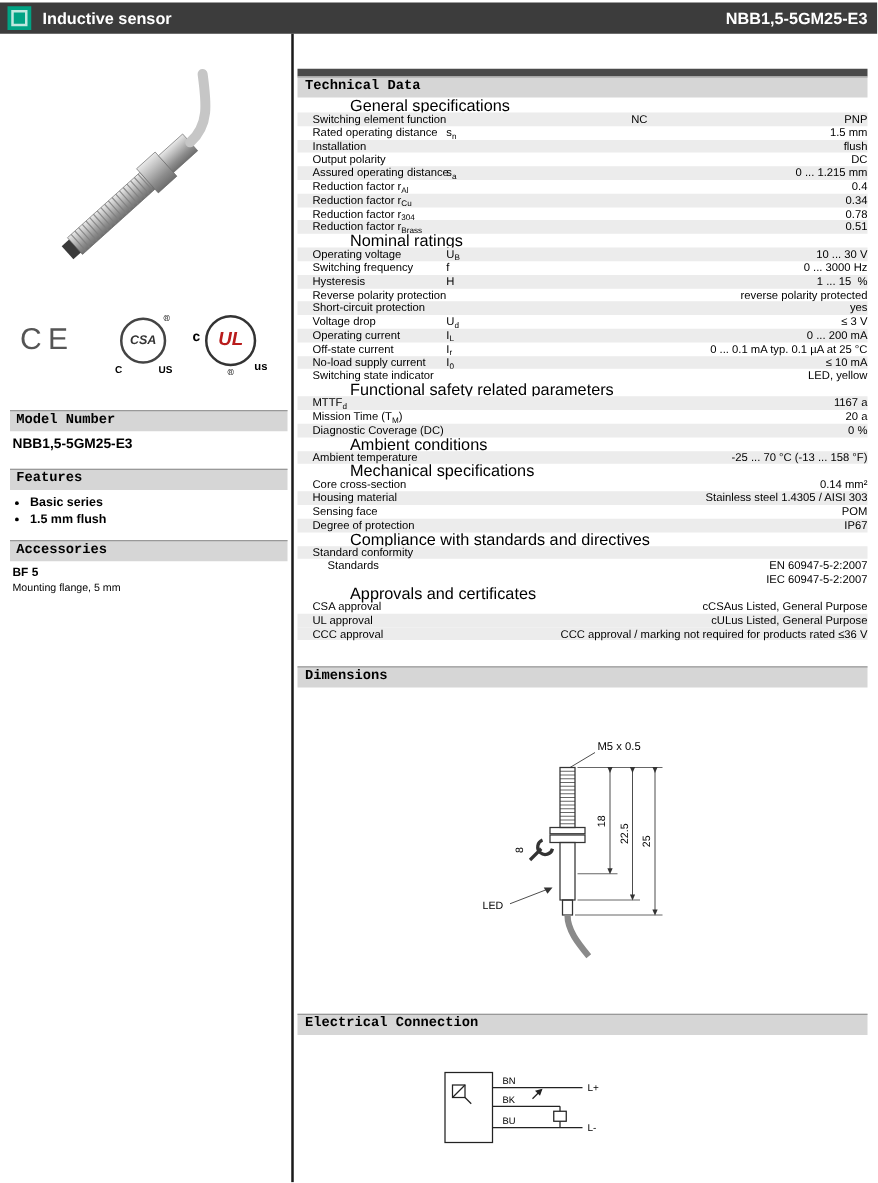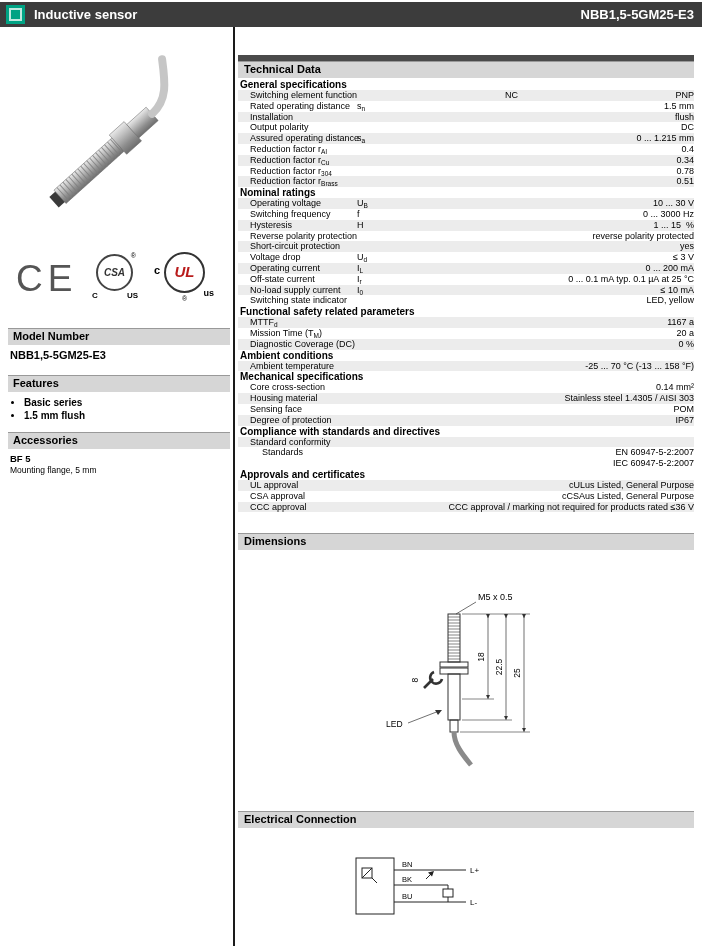--- a/index.html
+++ b/index.html
@@ -10,49 +10,49 @@
   
   .topbar{position:absolute;left:0;top:2px;width:702px;height:25px;background:#3c3c3c;color:#fff;}
   .logo{position:absolute;left:6px;top:3px;width:19px;height:19px;background:#00a384;}
   .logo .inner{position:absolute;left:3px;top:3px;right:3px;bottom:3px;border:2px solid #bfe8df;}
   .topbar-title{position:absolute;left:34px;top:5px;font-size:13px;font-weight:bold;}
   .topbar-model{position:absolute;right:8px;top:5px;font-size:13px;font-weight:bold;}
 
   .vdivider{position:absolute;left:233px;top:27px;width:2px;height:919px;background:#1a1a1a;}
 
   
-  .graybar{position:absolute;background:#d6d6d6;border-top:1px solid #999;font-size:11px;font-weight:bold;line-height:15px;height:17px;padding-left:5px;}
+  .graybar{position:absolute;background:#d6d6d6;border-top:1px solid #999;font-size:11px;font-weight:bold;line-height:15px;height:17px;padding-left:5px;font-family:Liberation Mono, monospace;}
   .leftbar{left:8px;width:222px;}
   .rightbar{left:238px;width:456px;padding-left:6px;}
   .dark-strip{position:absolute;left:238px;top:55px;width:456px;height:6px;background:#4a4a4a;}
 
   
   .photo-wrap{position:absolute;left:12px;top:40px;width:210px;height:200px;}
   .marks{position:absolute;left:8px;top:248px;width:222px;height:58px;}
-  .ce-mark{position:absolute;left:8px;top:10px;font-size:37px;color:#555;letter-spacing:5px;font-weight:normal;}
+  .ce-mark{position:absolute;left:8px;top:10px;font-size:24px;color:#555;letter-spacing:5px;font-weight:normal;}
   .csa-mark{position:absolute;left:84px;top:4px;width:46px;height:50px;}
   .csa-circle{position:absolute;left:4px;top:2px;width:37px;height:37px;border:2px solid #444;border-radius:50%;text-align:center;font-weight:bold;font-style:italic;font-size:10px;line-height:33px;color:#333;}
   .csa-c{position:absolute;left:0;bottom:2px;font-size:8px;font-weight:bold;}
   .csa-us{position:absolute;right:0;bottom:2px;font-size:8px;font-weight:bold;}
   .csa-reg{position:absolute;right:2px;top:0;font-size:7px;}
   .ul-mark{position:absolute;left:146px;top:2px;width:60px;height:52px;}
   .ul-circle{position:absolute;left:10px;top:2px;width:41px;height:41px;border:2px solid #333;border-radius:50%;text-align:center;font-weight:bold;font-style:italic;font-size:15px;line-height:36px;color:#b91c1c;}
   .ul-c{position:absolute;left:0;top:14px;font-size:11px;font-weight:bold;}
   .ul-us{position:absolute;right:0;bottom:4px;font-size:9px;font-weight:bold;}
   .ul-reg{position:absolute;left:28px;bottom:0;font-size:7px;}
 
   .model-number-text{position:absolute;left:10px;top:349px;font-size:11px;font-weight:bold;}
   .features-list{position:absolute;left:12px;top:396px;width:210px;list-style:disc;padding-left:12px;}
   .features-list li{font-size:10px;font-weight:bold;line-height:13px;}
   .accessory-name{position:absolute;left:10px;top:453px;font-size:9.5px;font-weight:bold;}
   .accessory-desc{position:absolute;left:10px;top:465px;font-size:8.5px;}
 
   
   .spec-table{position:absolute;left:238px;top:79px;width:456px;font-size:9px;}
-  .spec-section-title{font-weight:bold;font-size:10px;line-height:11px;min-height:11px;padding-left:2px;}
+  .spec-section-title{font-weight:normal;font-size:13px;line-height:11px;min-height:11px;padding-left:2px;margin-left:40px;}
   .spec-row{position:relative;min-height:10.8px;text-align:right;}
   .spec-row.shaded{background:#ececec;}
   .spec-label{position:absolute;left:12px;top:0;line-height:10.8px;white-space:nowrap;}
   .spec-label.indent2{left:24px;}
   .spec-sym{position:absolute;left:119px;top:0;line-height:10.8px;}
   .spec-value{display:block;margin-left:189px;line-height:10.8px;white-space:pre-wrap;min-height:10.8px;}
   .spec-value2{position:absolute;left:267px;top:0;line-height:10.8px;}
   sub{font-size:6.5px;vertical-align:-2px;line-height:0;}
 
   .dim-svg{position:absolute;left:378px;top:584px;}
@@ -275,29 +275,29 @@
         <span class="spec-sym"></span>
         <span class="spec-value"></span>
       </div>
       <div class="spec-row">
         <span class="spec-label indent2">Standards</span>
         <span class="spec-sym"></span>
         <span class="spec-value">EN 60947-5-2:2007
 IEC 60947-5-2:2007</span>
       </div>
       <div class="spec-section-title">Approvals and certificates</div>
+      <div class="spec-row">
+        <span class="spec-label">CSA approval</span>
+        <span class="spec-sym"></span>
+        <span class="spec-value">cCSAus Listed, General Purpose</span>
+      </div>
       <div class="spec-row shaded">
         <span class="spec-label">UL approval</span>
         <span class="spec-sym"></span>
         <span class="spec-value">cULus Listed, General Purpose</span>
-      </div>
-      <div class="spec-row">
-        <span class="spec-label">CSA approval</span>
-        <span class="spec-sym"></span>
-        <span class="spec-value">cCSAus Listed, General Purpose</span>
       </div>
       <div class="spec-row shaded">
         <span class="spec-label">CCC approval</span>
         <span class="spec-sym"></span>
         <span class="spec-value">CCC approval / marking not required for products rated ≤36 V</span>
       </div>
     </div>
 
   <div class="graybar rightbar" style="top:533px">Dimensions</div>
 

